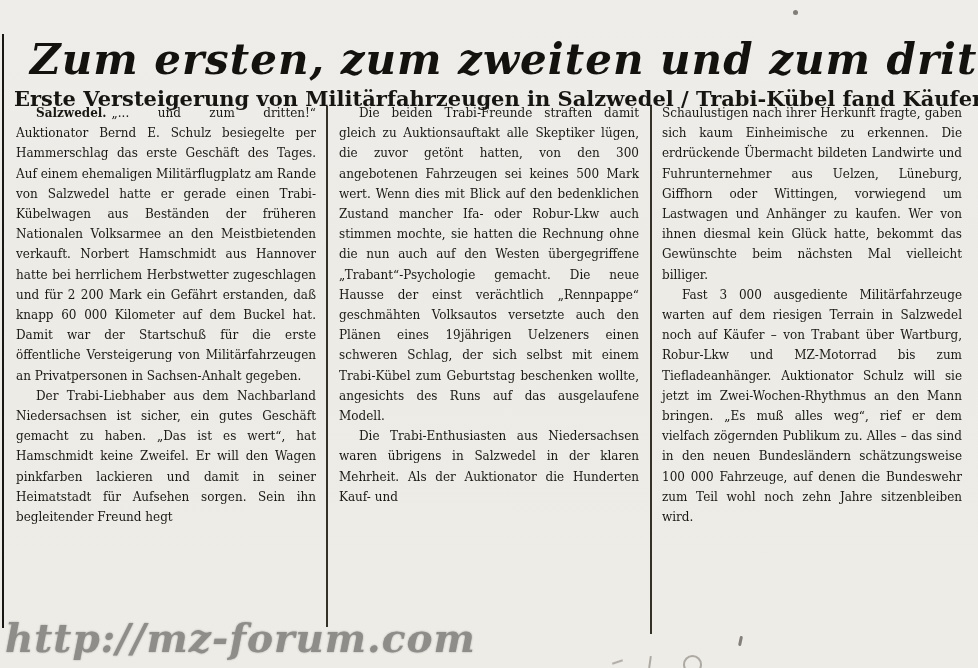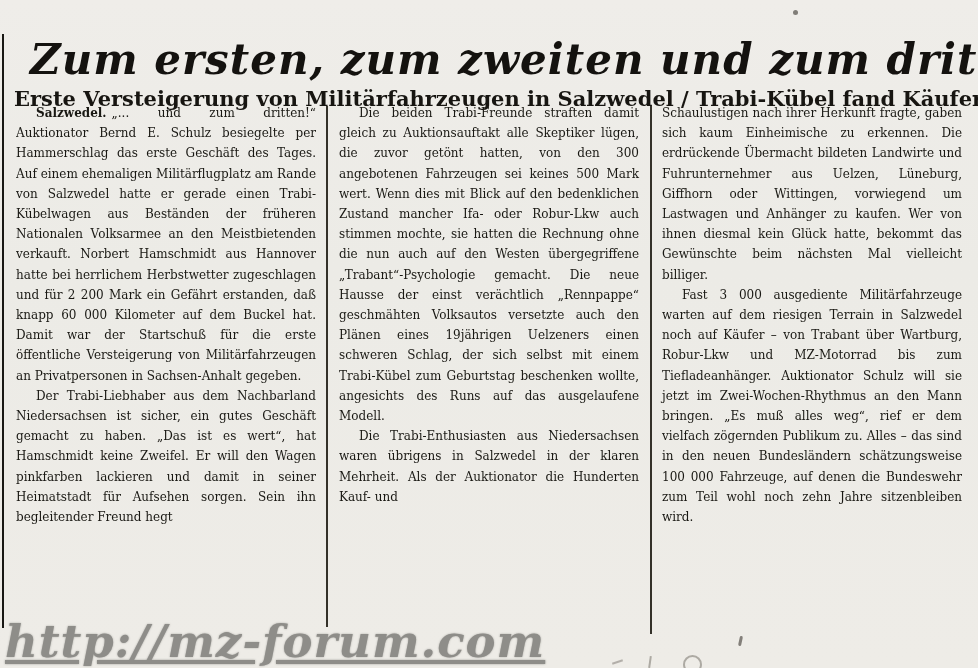--- a/index.html
+++ b/index.html
@@ -47,27 +47,26 @@
     background:#181713;
   }
   .col-divider{
     position:absolute;top:106px;width:2px;height:521px;
     background:#343129;
   }
   .divider-1{left:326px;}
   .divider-2{left:650px;height:528px;}
   .watermark{
     position:absolute;left:5px;top:615px;
-    font-size:45px;
+    font-size:39px;
     font-weight:bold;font-style:italic;
     color:#8e8d89;
     letter-spacing:1px;
     text-shadow:0 0 2px #a3a29d;
     white-space:nowrap;
-    text-decoration:underline;
   }
   
   .dot-top{position:absolute;left:793px;top:10px;width:5px;height:5px;border-radius:50%;background:#45423c;opacity:.65;}
   .mark-apostrophe{position:absolute;left:739px;top:636px;width:3px;height:10px;background:#55514b;transform:rotate(12deg);border-radius:2px;opacity:.7;}
   .mark-circle{position:absolute;left:683px;top:655px;width:15px;height:15px;border:2px solid #6b675f;border-radius:50%;opacity:.5;}
   .mark-stroke1{position:absolute;left:649px;top:656px;width:2px;height:12px;background:#6b675f;transform:rotate(8deg);opacity:.5;}
   .mark-stroke2{position:absolute;left:612px;top:661px;width:11px;height:2px;background:#6b675f;transform:rotate(-18deg);opacity:.45;}
 </style>
 </head>
 <body>

